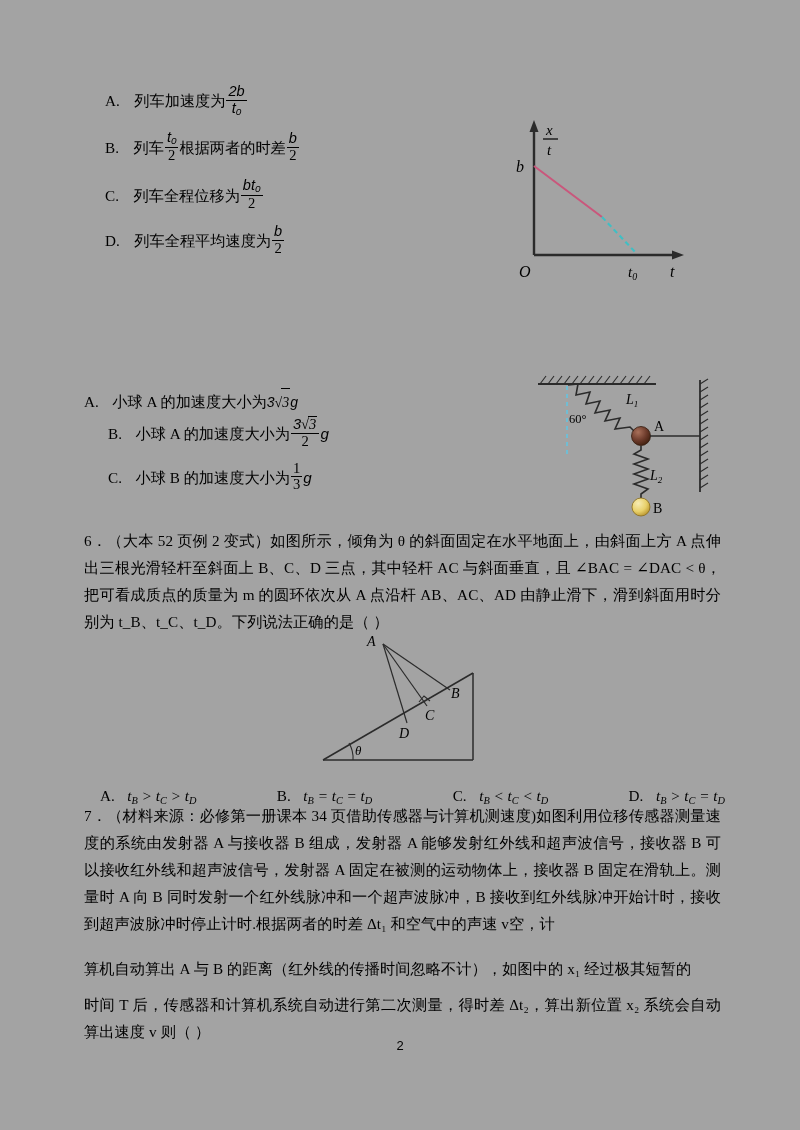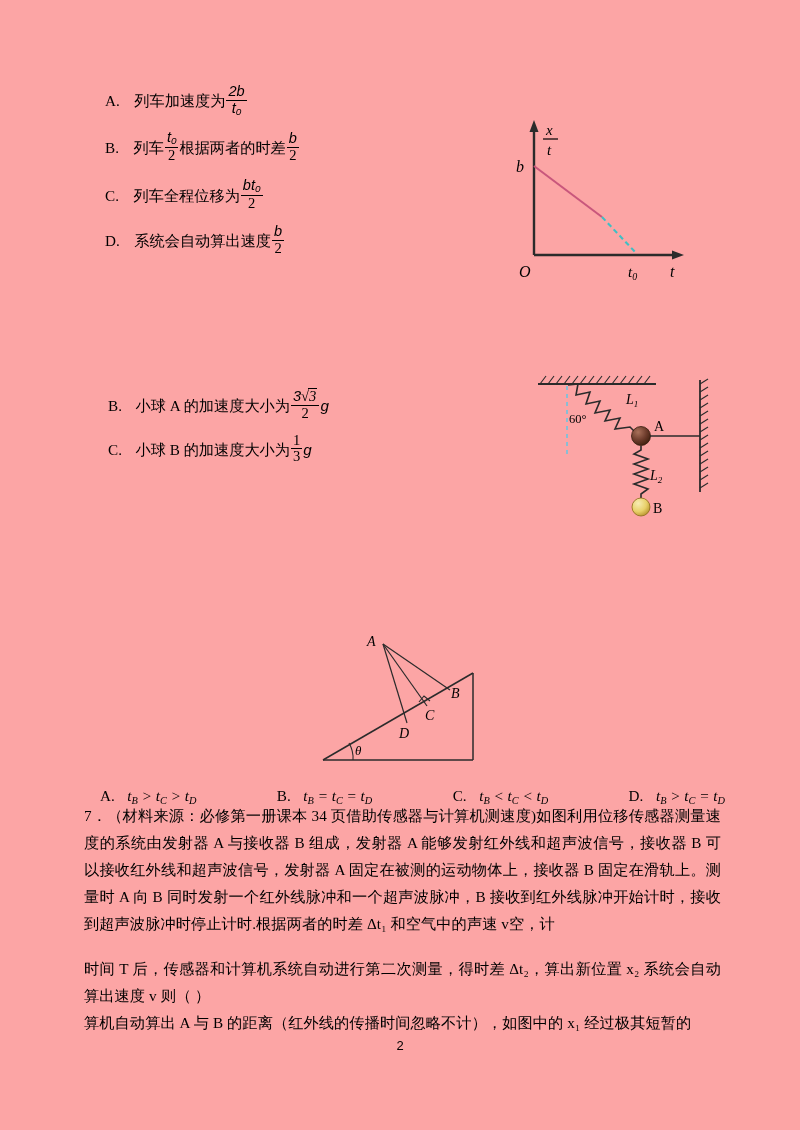--- a/index.html
+++ b/index.html
@@ -5,21 +5,21 @@
   html, body {
     margin: 0;
     padding: 0;
     background: #f2f2f2;
   }
   .page {
     position: relative;
     width: 800px;
     height: 1130px;
     margin: 0 auto;
-    background: #fca5a5;
+    background: #a3a3a3;
     font-family: "Liberation Serif", "DejaVu Serif", serif;
     color: #000;
     overflow: hidden;
   }
 
   
   .body-text {
     font-size: 15.2px;
     line-height: 27px;
     text-align: justify;
@@ -111,21 +111,21 @@
 
     <div class="opt-line" style="">
       <span>C.</span>
       <span style="display:inline-block;width:7px"></span>
       <span>列车全程位移为</span><span class="frac"><span class="num ital"><span style="font-style:italic">bt</span><span class="subup">0</span></span><span class="den">2</span></span>
     </div>
 
     <div class="opt-line">
       <span>D.</span>
       <span style="display:inline-block;width:7px"></span>
-      <span>系统会自动算出速度</span><span class="frac"><span class="num ital">b</span><span class="den">2</span></span>
+      <span>列车全程平均速度为</span><span class="frac"><span class="num ital">b</span><span class="den">2</span></span>
     </div>
   </div>
 
   <div id="q4-figure">
     <svg width="215" height="185" viewBox="0 0 215 185">
       <defs>
         <linearGradient id="lineGrad" x1="0" y1="0" x2="1" y2="1">
           <stop offset="0%" stop-color="#c9577c"></stop>
           <stop offset="55%" stop-color="#c06490"></stop>
           <stop offset="78%" stop-color="#6fb0c8"></stop>
@@ -151,20 +151,25 @@
       <text x="27" y="177" font-family="Liberation Serif, serif" font-size="16" font-style="italic" fill="#000">O</text>
 
       <text x="136" y="177" font-family="Liberation Serif, serif" font-size="15" font-style="italic" fill="#000">t<tspan font-size="10" dy="3">0</tspan></text>
 
       <text x="178" y="177" font-family="Liberation Serif, serif" font-size="16" font-style="italic" fill="#000">t</text>
     </svg>
   </div>
 
 
   <div id="q5-options">
+    <div class="opt-line" style="margin-left:-4px">
+      <span>A.</span>
+      <span style="display:inline-block;width:6px"></span>
+      <span>小球 A 的加速度大小为</span><span style="font-size:0.92em"><span class="ital">3</span><span class="radsym">√</span><span class="sqrt">3</span><span class="ital">g</span></span>
+    </div>
 
     <div class="opt-line" style="margin-top:0;margin-left:20px">
       <span>B.</span>
       <span style="display:inline-block;width:6px"></span>
       <span>小球 A 的加速度大小为</span><span class="frac"><span class="num"><span class="ital">3</span><span class="radsym">√</span><span class="sqrt">3</span></span><span class="den">2</span></span><span class="ital">g</span>
     </div>
 
     <div class="opt-line" style="margin-top:11px;margin-left:20px">
       <span>C.</span>
       <span style="display:inline-block;width:6px"></span>
@@ -241,20 +246,23 @@
       <g>
         <polyline fill="none" stroke="#2b2b2b" stroke-width="1.6" points="103,76 103,80 96,84 110,89 96,94 110,99 96,104 110,109 96,114 110,119 103,124 103,128"></polyline>
       </g>
       <text x="112" y="110" font-family="Liberation Serif, serif" font-size="14" font-style="italic" fill="#000">L<tspan font-size="9" dy="3">2</tspan></text>
 
       <circle cx="103" cy="137" r="9" fill="url(#ballB)" stroke="#8a6c19" stroke-width="0.8"></circle>
       <text x="115" y="143" font-family="Liberation Serif, serif" font-size="14" fill="#000">B</text>
     </svg>
   </div>
 
+  <div id="q6-block">
+    <p class="body-text q-para"><span>6．</span><span>（大本 52 页例 2 变式）如图所示，倾角为 θ 的斜面固定在水平地面上，由斜面上方 A 点伸出三根光滑轻杆至斜面上 B、C、D 三点，其中轻杆 AC 与斜面垂直，且 ∠BAC = ∠DAC &lt; θ，把可看成质点的质量为 m 的圆环依次从 A 点沿杆 AB、AC、AD 由静止滑下，滑到斜面用时分别为 t_B、t_C、t_D。下列说法正确的是（      ）</span></p>
+  </div>
 
   <div id="q6-figure">
     <svg width="250" height="150" viewBox="0 0 250 150">
 
       <line x1="18" y1="132" x2="168" y2="132" stroke="#2b2b2b" stroke-width="1.5"></line>
       <line x1="168" y1="132" x2="168" y2="45" stroke="#2b2b2b" stroke-width="1.5"></line>
       <line x1="18" y1="132" x2="168" y2="45" stroke="#2b2b2b" stroke-width="1.5"></line>
 
       <path d="M 48,132 A 30,30 0 0 0 44,115" fill="none" stroke="#2b2b2b" stroke-width="1.1"></path>
       <text x="50" y="127" font-family="Liberation Serif, serif" font-size="13" font-style="italic" fill="#000">θ</text>
@@ -296,19 +304,19 @@
         <span class="bolditalic">t<span class="sub">B</span> &gt; t<span class="sub">C</span> = t<span class="sub">D</span></span>
       </span>
     </div>
   </div>
 
   <div id="q7-block">
     <p class="body-text q-para"><span>7．</span><span>（材料来源：必修第一册课本 34 页借助传感器与计算机测速度)如图利用位移传感器测量速度的系统由发射器 A 与接收器 B 组成，发射器 A 能够发射红外线和超声波信号，接收器 B 可以接收红外线和超声波信号，发射器 A 固定在被测的运动物体上，接收器 B 固定在滑轨上。测量时 A 向 B 同时发射一个红外线脉冲和一个超声波脉冲，B 接收到红外线脉冲开始计时，接收到超声波脉冲时停止计时.根据两者的时差 Δt₁ 和空气中的声速 v空，计</span></p>
   </div>
 
   <div id="q7-block2">
+    <p class="body-text q-para" style="margin-bottom:9px"><span>算机自动算出 A 与 B 的距离（红外线的传播时间忽略不计），如图中的 x₁ 经过极其短暂的</span></p>
     <p class="body-text q-para"><span>时间 T 后，传感器和计算机系统自动进行第二次测量，得时差 Δt₂，算出新位置 x₂ 系统会自动算出速度 v 则（      ）</span></p>
-    <p class="body-text q-para" style="margin-bottom:9px"><span>算机自动算出 A 与 B 的距离（红外线的传播时间忽略不计），如图中的 x₁ 经过极其短暂的</span></p>
   </div>
 
   <div id="page-number">2</div>
 
 </div>
 
 </body></html>

